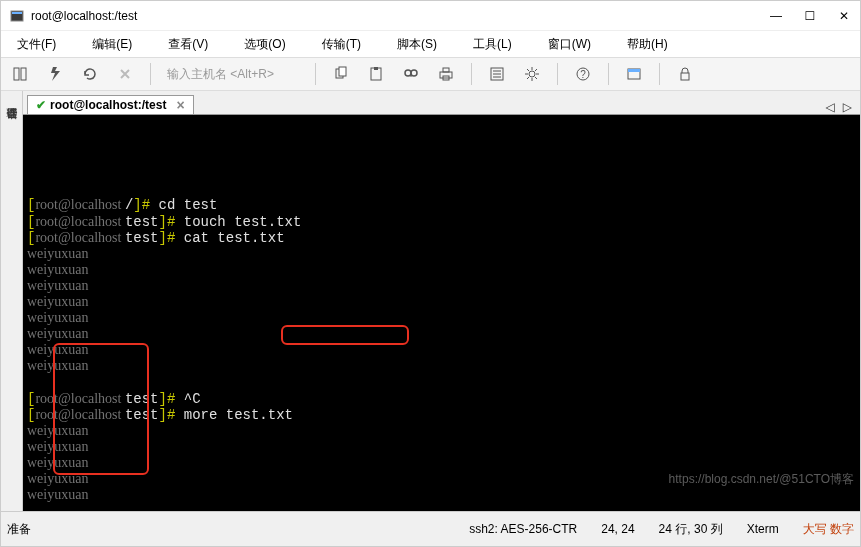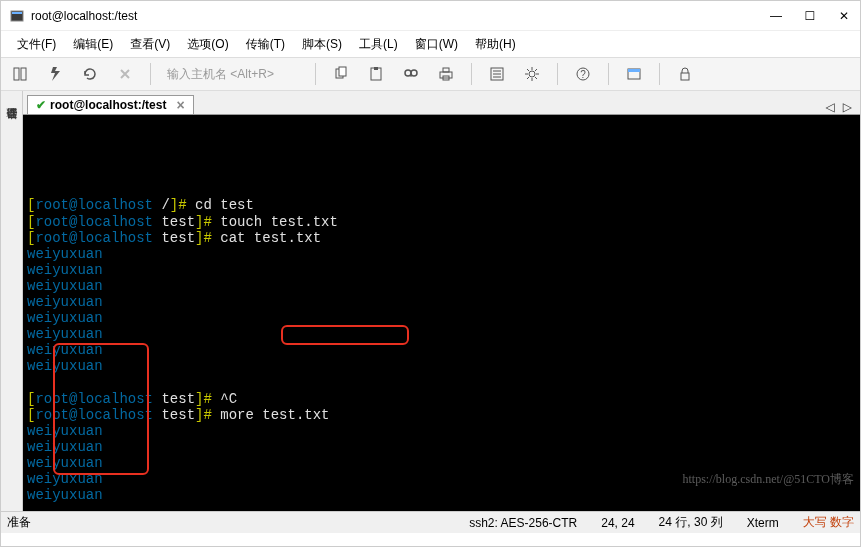--- a/index.html
+++ b/index.html
@@ -2,46 +2,46 @@
 <html><head>
 <meta charset="utf-8">
 <style>
 * { margin: 0; padding: 0; box-sizing: border-box; }
 body { font-family: "Microsoft YaHei", sans-serif; font-size: 12px; background: #fff; width: 861px; height: 547px; overflow: hidden; border: 1px solid #ccc; }
 .titlebar { height: 30px; display: flex; align-items: center; padding: 0 8px; background: #fff; border-bottom: 1px solid #eee; }
 .titlebar-icon { width: 16px; height: 16px; margin-right: 6px; display: flex; align-items: center; justify-content: center; }
 .titlebar-title { flex: 1; font-size: 12px; }
 .winbtns { display: flex; gap: 18px; align-items: center; }
 .winbtn { width: 16px; height: 16px; display: flex; align-items: center; justify-content: center; cursor: pointer; }
-.menubar { height: 26px; display: flex; align-items: center; padding: 0 8px; gap: 1px; }
+.menubar { height: 26px; display: flex; align-items: center; padding: 0 8px; gap: 20px; }
 .menu-item { padding: 3px 8px; cursor: pointer; }
 .toolbar { height: 34px; display: flex; align-items: center; padding: 12px 6px; gap: 9px; border-top: 1px solid #ddd; border-bottom: 1px solid #ddd; background: #f5f5f5; }
 .tb-btn { width: 26px; height: 26px; display: flex; align-items: center; justify-content: center; cursor: pointer; color: #555; border: 1px solid transparent; }
 .tb-sep { width: 1px; height: 22px; background: #ccc; margin: 0 3px; }
 .hostinput { color: #999; font-size: 12px; padding: 0 4px; min-width: 140px; }
 .content-row { display: flex; height: 420px; }
 .sidebar { width: 22px; background: #f0f0f0; border-right: 1px solid #ccc; display: flex; align-items: flex-start; justify-content: center; padding-top: 8px; }
 .sidebar-text { writing-mode: vertical-rl; font-size: 11px; color: #333; }
 .main { flex: 1; display: flex; flex-direction: column; }
 .tabbar { height: 24px; display: flex; align-items: flex-end; background: #f0f0f0; border-bottom: 1px solid #999; padding-left: 4px; }
 .tab { display: flex; align-items: center; background: #fff; border: 1px solid #999; border-bottom: none; padding: 2px 8px; font-size: 12px; font-weight: bold; gap: 4px; }
 .tab-check { color: #2a9d2a; font-weight: bold; }
 .tab-close { margin-left: 6px; color: #888; cursor: pointer; font-size: 14px; line-height: 1; }
 .tabbar-nav { margin-left: auto; display: flex; gap: 8px; padding-right: 8px; color: #333; }
 .terminal { flex: 1; background: #000; font-family: "Consolas", "Courier New", monospace; font-size: 14px; line-height: 1.15; padding: 2px 4px; position: relative; overflow: hidden; white-space: pre; }
 .c-yellow { color: #c8c800; }
-.c-green { color: #0369a1; }
+.c-green { color: #737373; font-family: Liberation Serif, serif; }
 .c-white { color: #e0e0e0; }
 .box1 { position: absolute; border: 2px solid #e83020; border-radius: 6px; left: 258px; top: 210px; width: 128px; height: 20px; pointer-events: none; }
 .box2 { position: absolute; border: 2px solid #e83020; border-radius: 6px; left: 30px; top: 228px; width: 96px; height: 132px; pointer-events: none; }
 .annotation { position: absolute; left: 148px; top: 272px; color: #e83020; font-family: "Microsoft YaHei", sans-serif; font-size: 22px; font-weight: bold; white-space: nowrap; }
-.statusbar { height: 22px; border-top: 1px solid #ccc; background: #f0f0f0; display: flex; align-items: center; font-size: 12px; padding: 0 6px; gap: 24px; }
+.statusbar { height: 35px; border-top: 1px solid #ccc; background: #f0f0f0; display: flex; align-items: center; font-size: 12px; padding: 0 6px; gap: 24px; }
 .statusbar .sb-left { flex: 0 0 auto; }
 .statusbar .sb-spacer { flex: 1; }
-.watermark { position: absolute; right: 6px; bottom: 24px; color: rgba(180,180,180,0.5); font-size: 12px; font-family: Liberation Serif, serif; pointer-events: none; }
+.watermark { position: absolute; right: 6px; bottom: 24px; color: rgba(180,180,180,0.5); font-size: 12px; font-family: Liberation Sans, sans-serif; pointer-events: none; }
 svg { display: block; }
 </style>
 </head>
 <body>
 
 <div class="titlebar">
   <span class="titlebar-icon">
     <svg width="14" height="14" viewBox="0 0 14 14">
         <rect x="1" y="2" width="12" height="10" fill="#3a3a3a" stroke="#888"></rect>
         <rect x="2" y="3" width="10" height="2" fill="#6ab0ff"></rect>

